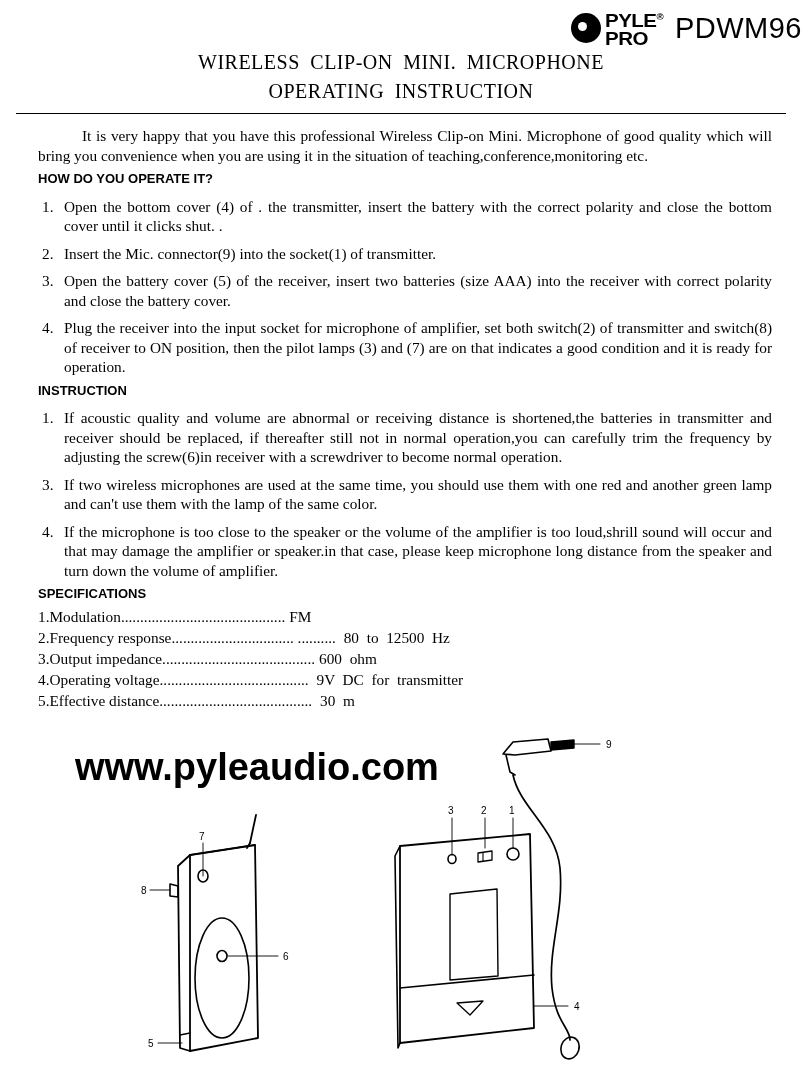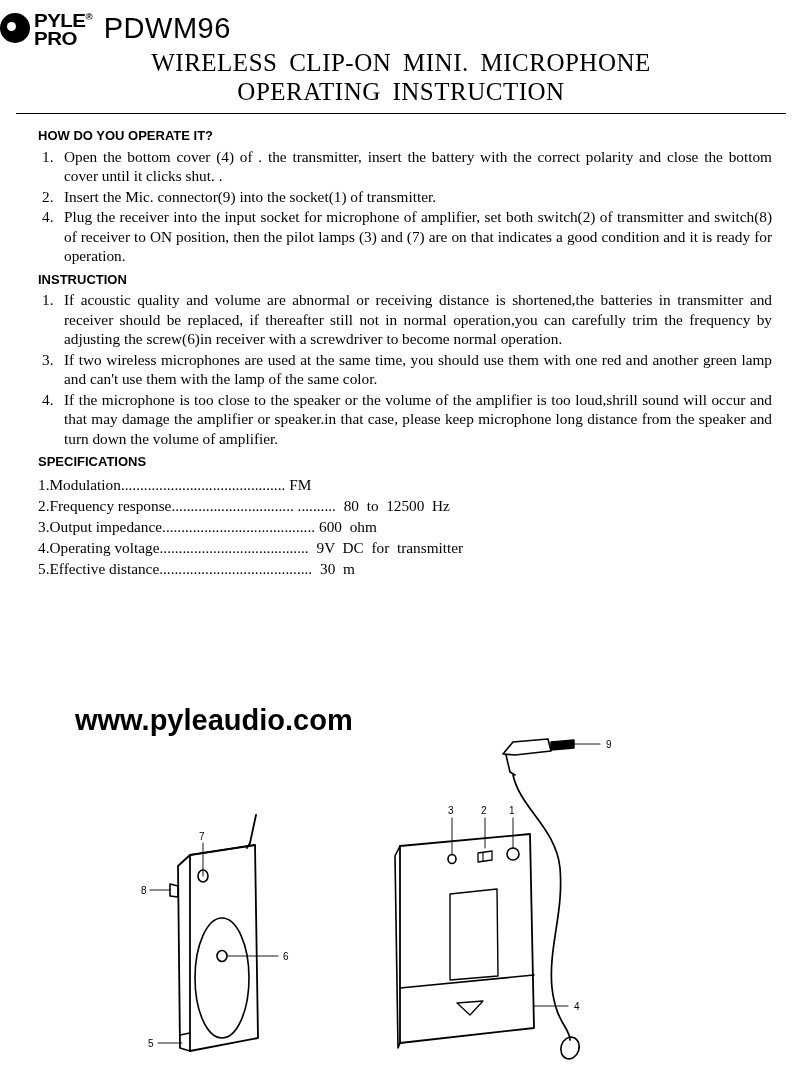--- a/index.html
+++ b/index.html
@@ -17,21 +17,21 @@
   }
   .page {
     position: relative;
     width: 802px;
     height: 1068px;
   }
 
   
   .brand-row {
     display: flex;
-    justify-content: flex-start;
+    justify-content: flex-end;
     align-items: center;
     margin-top: 8px;
     height: 40px;
   }
   .logo-box {
     display: flex;
     align-items: center;
     margin-right: 2px;
   }
   .logo-disc {
@@ -67,21 +67,21 @@
   }
   .model {
     font-family: "Liberation Sans", sans-serif;
     font-size: 29px;
     letter-spacing: 0.5px;
     margin-left: 14px;
   }
   .title-line {
     text-align: center;
     font-family: "Liberation Serif", serif;
-    font-size: 25px;
+    font-size: 20px;
     letter-spacing: 0.5px;
     line-height: 29px;
     word-spacing: 5px;
   }
   .hrule {
     border: none;
     border-top: 1.6px solid #000;
     margin: 7px 16px 0 16px;
   }
 
@@ -102,21 +102,21 @@
     font-weight: bold;
     margin: 4px 0 1px 0;
   }
   ol.numlist {
     margin: 0;
     padding: 0;
     list-style: none;
   }
   ol.numlist li {
     text-align: justify;
-    margin: 1px 0 0 0;
+    margin: 8px 0 0 0;
     padding-left: 22px;
     text-indent: -22px;
     line-height: 19.5px;
   }
   ol.numlist li .num {
     display: inline-block;
     width: 22px;
     text-indent: 0;
   }
   
@@ -149,24 +149,24 @@
   }
   .spec-sub {
     padding-left: 340px;
     line-height: 21px;
   }
 
   
   .website {
     font-family: "Liberation Sans", sans-serif;
     font-weight: bold;
-    font-size: 29px;
+    font-size: 38px;
     position: absolute;
     left: 75px;
-    top: 696px;
+    top: 738px;
     letter-spacing: 0px;
   }
 
   
   .figure {
     position: absolute;
     left: 0;
     top: 690px;
     width: 802px;
     height: 378px;
@@ -187,25 +187,27 @@
     </div>
     <div class="model">PDWM96</div>
   </div>
 
   <div class="title-line">WIRELESS   CLIP-ON   MINI.  MICROPHONE</div>
   <div class="title-line">OPERATING   INSTRUCTION</div>
   <hr class="hrule">
 
   <div class="content">
 
+    <p class="intro">It is very happy that you have this professional Wireless Clip-on Mini. Microphone of good quality which will bring you convenience when you are using it in the situation of teaching,conference,monitoring   etc.</p>
 
     <h2 class="section">HOW DO YOU OPERATE IT?</h2>
     <ol class="numlist indent">
       <li><span class="num">1.</span><span>Open  the  bottom  cover  (4)  of . the  transmitter,  insert  the  battery   with  the  correct  polarity  and close  the bottom  cover  until  it  clicks   shut.   .</span></li>
       <li><span class="num">2.</span><span>Insert  the  Mic.  connector(9)  into  the  socket(1)  of  transmitter.</span></li>
+      <li><span class="num">3.</span><span>Open  the  battery  cover  (5)  of  the  receiver,  insert  two  batteries  (size  AAA)  into  the  receiver  with  correct  polarity  and  close  the  battery  cover.</span></li>
       <li><span class="num">4.</span><span>Plug  the  receiver  into  the  input  socket  for  microphone  of  amplifier,  set  both  switch(2)  of  transmitter  and  switch(8) of  receiver  to  ON  position,  then  the  pilot   lamps  (3)  and  (7)  are on  that  indicates  a  good  condition  and  it  is  ready  for  operation.</span></li>
     </ol>
 
     <h2 class="section">INSTRUCTION</h2>
     <ol class="numlist indent">
       <li><span class="num">1.</span><span>If  acoustic  quality  and  volume  are  abnormal  or  receiving  distance  is  shortened,the  batteries  in  transmitter  and  receiver  should  be  replaced,     if  thereafter  still  not  in  normal  operation,you  can  carefully  trim  the  frequency  by  adjusting  the  screw(6)in  receiver  with  a  screwdriver  to  become  normal  operation.</span></li>
       <li><span class="num">3.</span><span>If  two  wireless  microphones  are  used  at  the  same  time,  you  should  use  them  with  one  red  and  another  green  lamp  and  can't  use  them  with  the  lamp  of  the  same  color.</span></li>
       <li><span class="num">4.</span><span>If  the  microphone  is  too  close  to  the  speaker  or  the  volume  of  the  amplifier  is  too  loud,shrill  sound  will  occur  and  that  may  damage  the  amplifier  or  speaker.in  that  case,  please  keep  microphone  long  distance  from  the  speaker  and  turn  down  the  volume  of  amplifier.</span></li>
     </ol>
 

